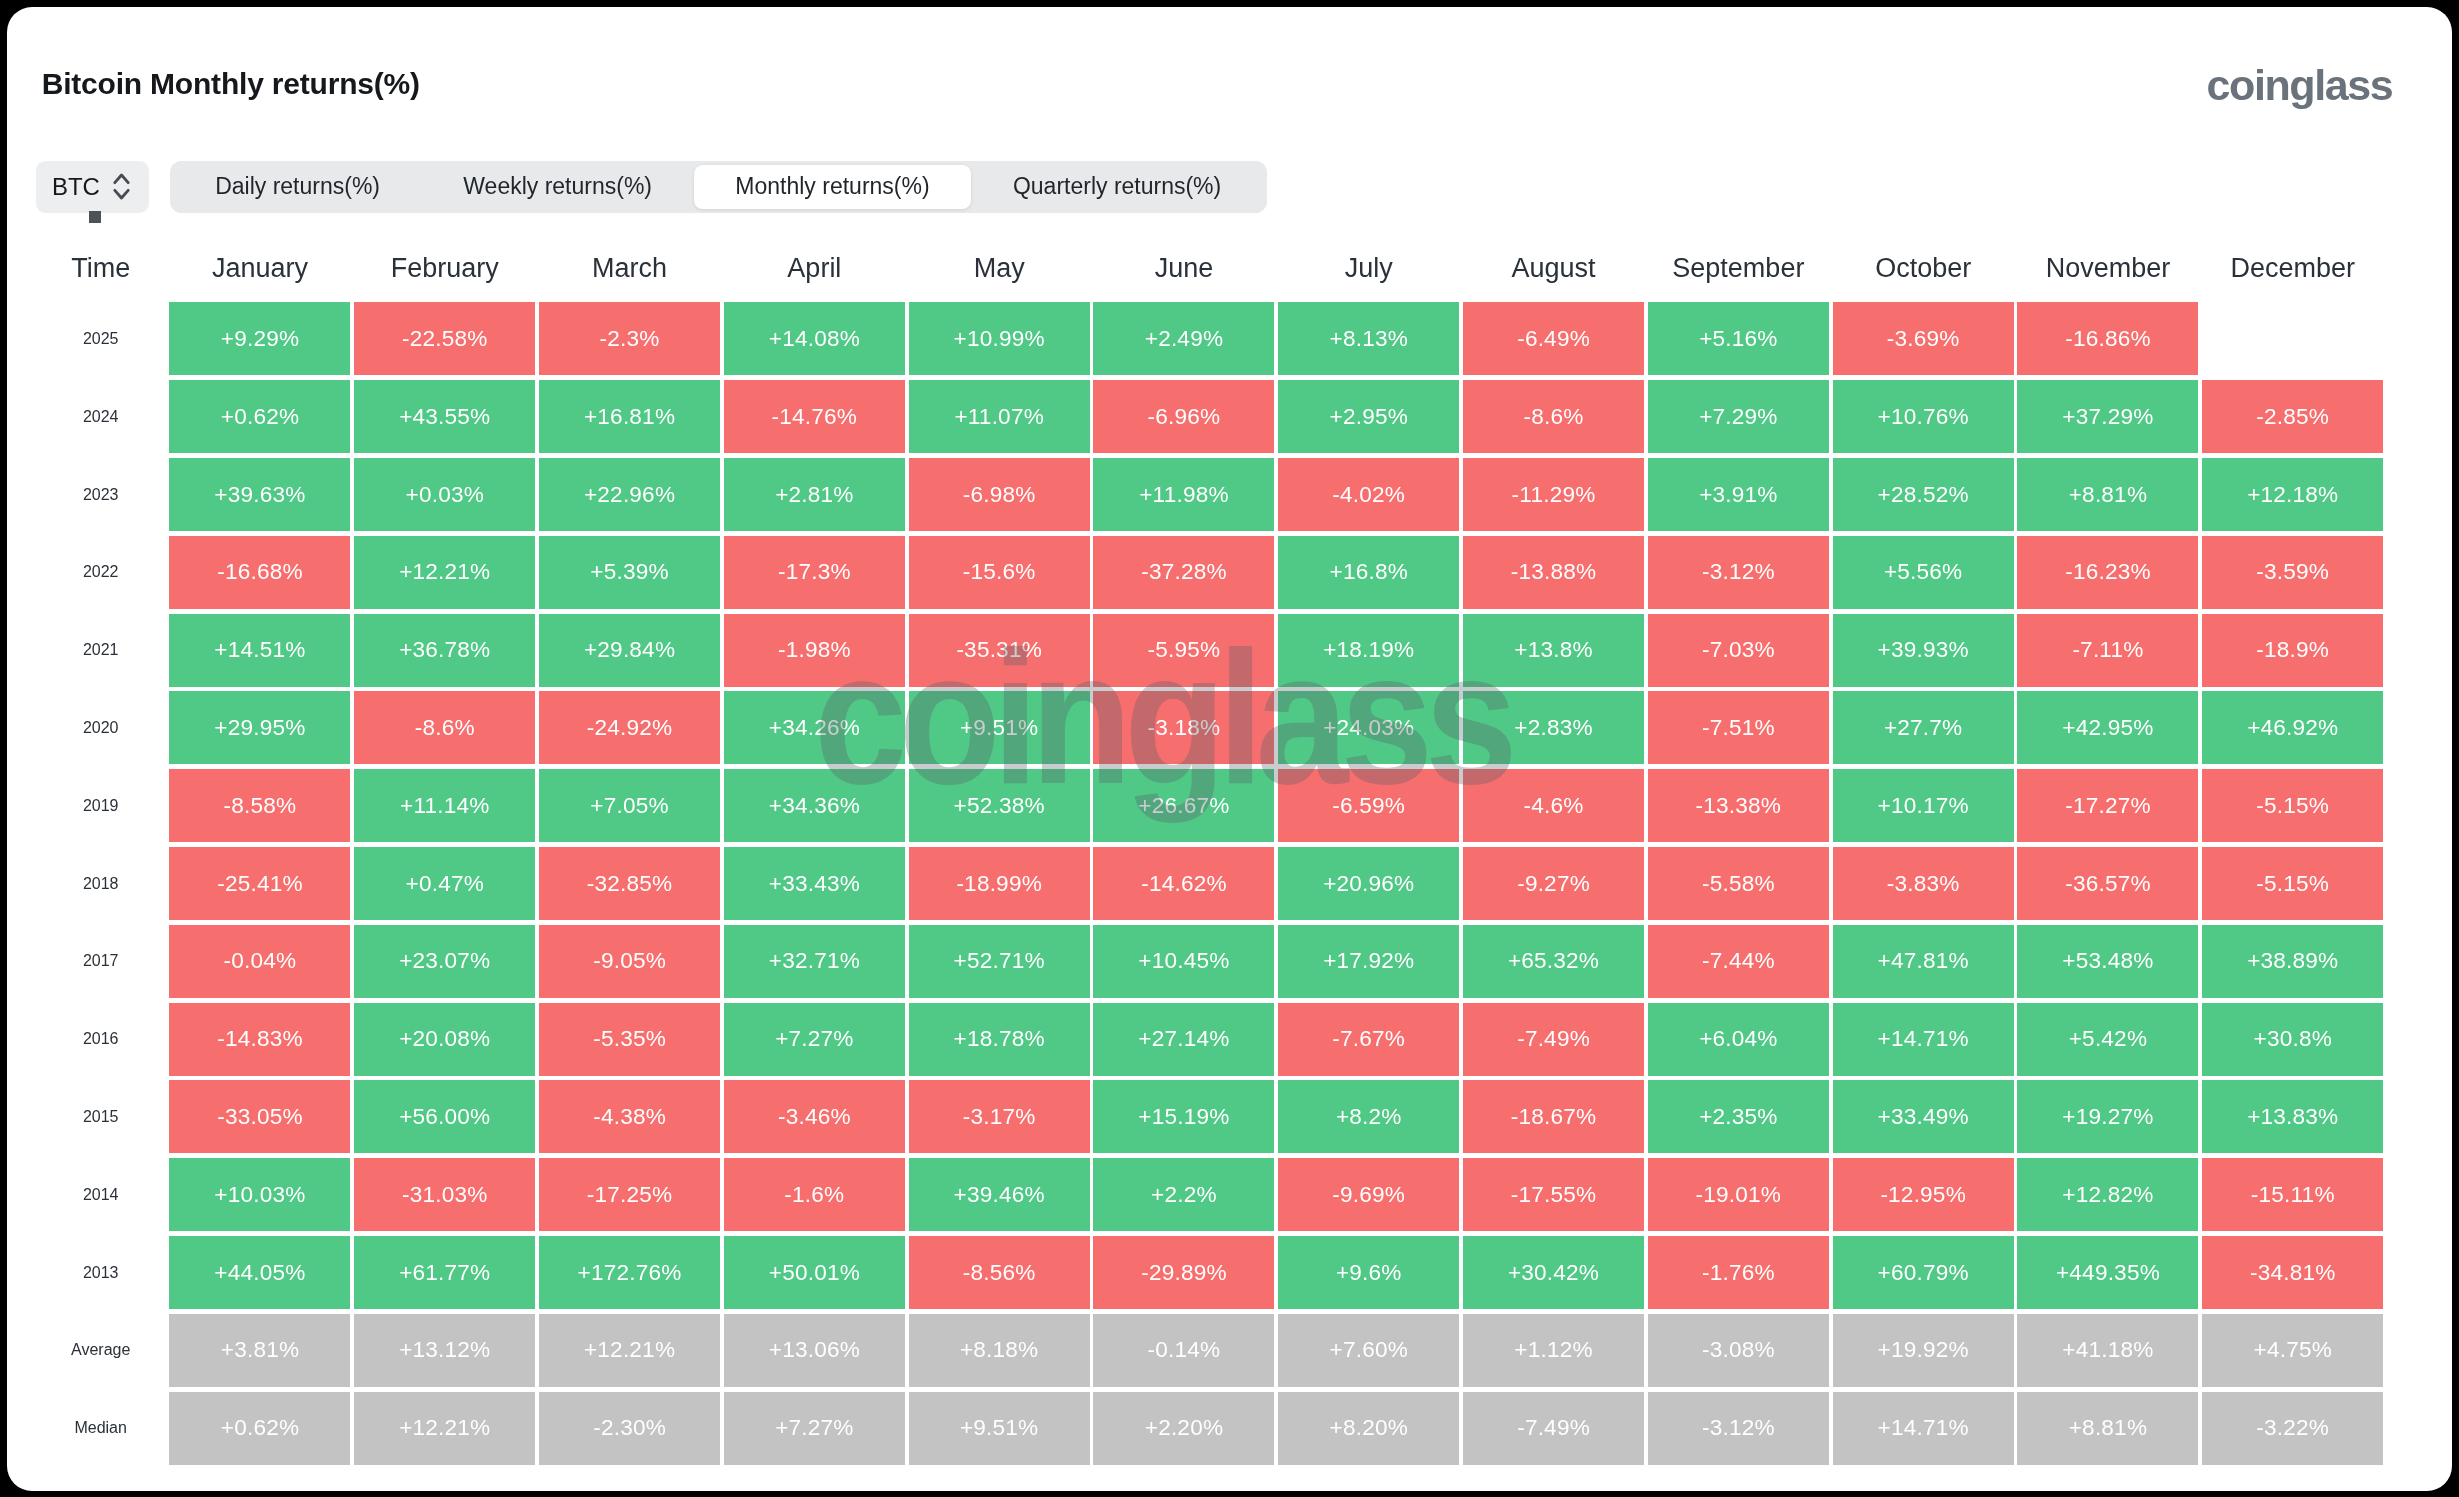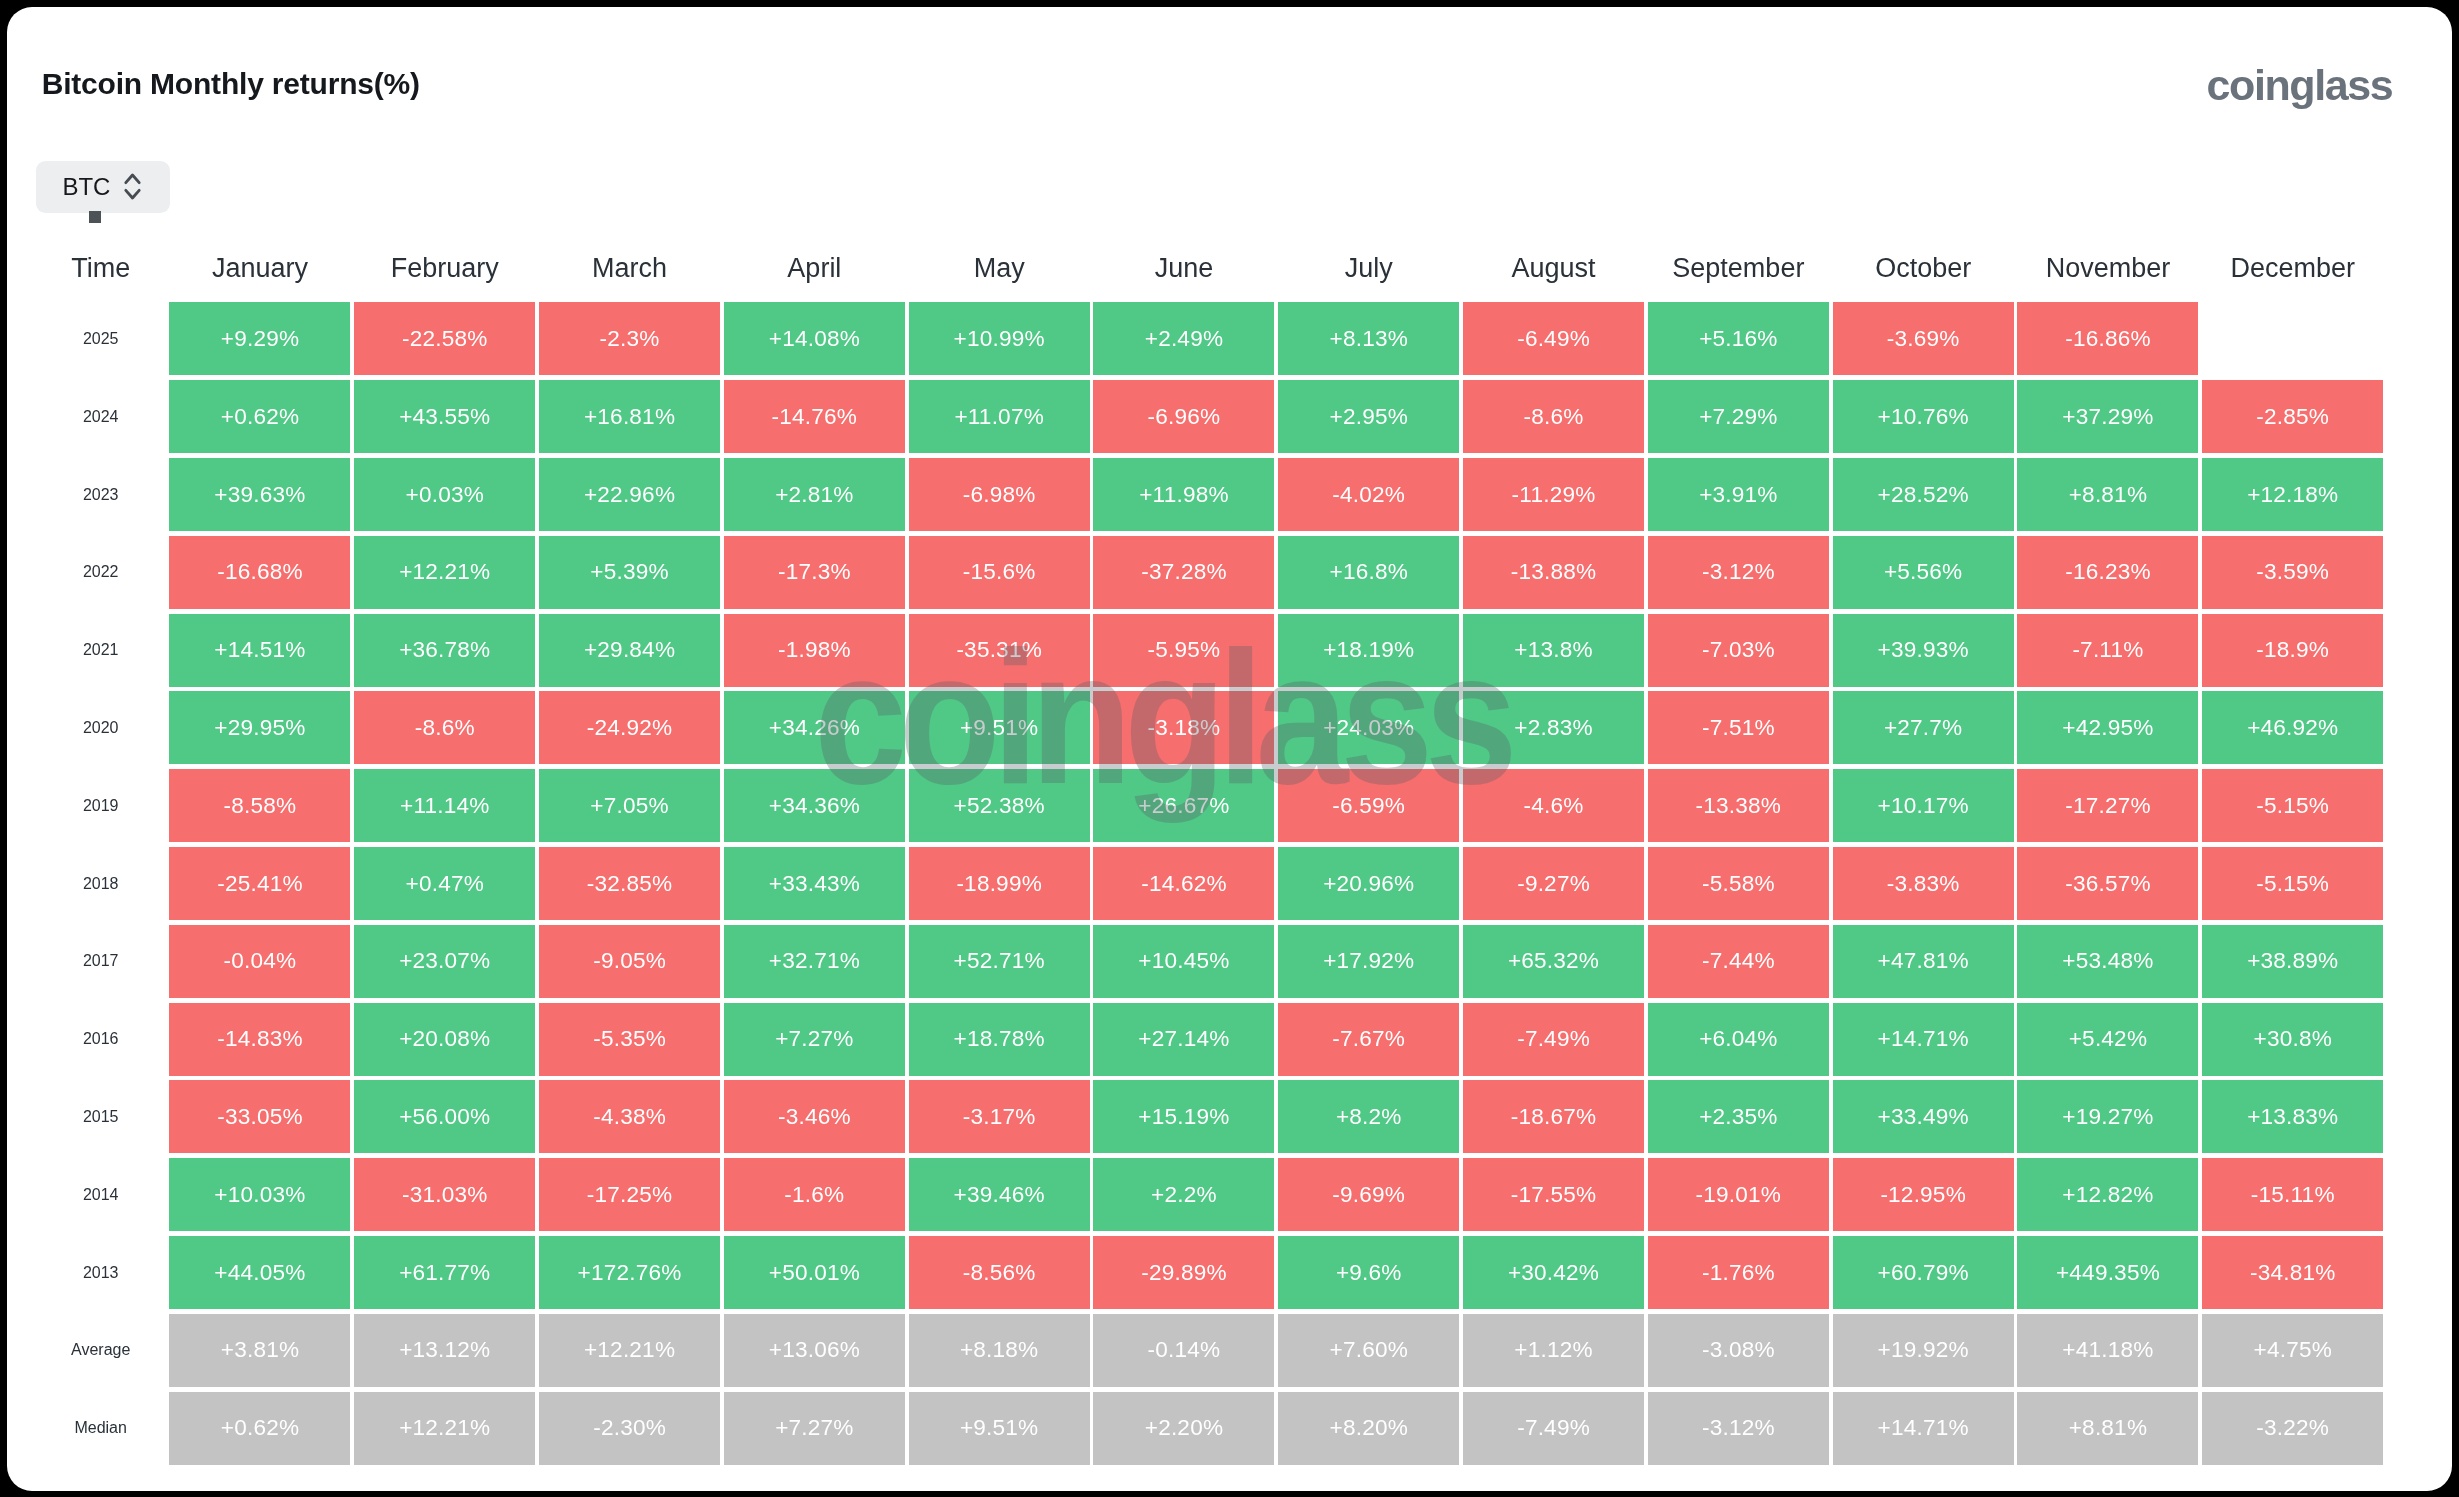--- a/index.html
+++ b/index.html
@@ -16,21 +16,21 @@
     position:absolute;left:35px;top:60px;margin:0;
     font-size:30px;font-weight:bold;color:#15181c;letter-spacing:-0.2px;
   }
   .logo{
     position:absolute;right:60px;top:54px;
     font-size:43px;font-weight:bold;color:var(--logo-color,#6A737B);
     letter-spacing:-1.4px;
   }
   .controls{position:absolute;left:29px;top:154px;height:52px;display:flex;align-items:center;}
   .symbol-btn{
-    width:134px;height:52px;background:#ECEEF0;border:none;border-radius:9.6px;
+    width:113px;height:52px;background:#ECEEF0;border:none;border-radius:9.6px;
     display:flex;align-items:center;justify-content:center;gap:11.5px;
     font-size:24px;color:#15181c;font-family:inherit;cursor:pointer;
   }
   .updown-icon{display:flex;align-items:center;}
   .cursor-artifact{position:absolute;left:53px;top:50px;width:12.5px;height:12.5px;background:#4d5257;}
   .tabs{
     margin-left:21px;width:1097px;height:52px;background:var(--tabbar-bg,#E8E9EA);
     border-radius:11.5px;display:flex;align-items:center;padding:0 3.8px;box-sizing:border-box;
   }
   .tab{
@@ -75,20 +75,26 @@
     <button class="symbol-btn">
       <span>BTC</span>
       <span class="updown-icon">
         <svg width="21" height="31" viewBox="0 0 22 32">
           <path d="M4 12 L11 4 L18 12" fill="none" stroke="#464c52" stroke-width="3" stroke-linecap="round" stroke-linejoin="round"></path>
           <path d="M4 20 L11 28 L18 20" fill="none" stroke="#464c52" stroke-width="3" stroke-linecap="round" stroke-linejoin="round"></path>
         </svg>
       </span>
     </button>
     <span class="cursor-artifact"></span>
+    <div class="tabs" id="tabs">
+        <button class="tab">Daily returns(%)</button>
+        <button class="tab">Weekly returns(%)</button>
+        <button class="tab selected">Monthly returns(%)</button>
+        <button class="tab">Quarterly returns(%)</button>
+      </div>
   </div>
 
   <div class="table-wrap">
     <div class="hdr" id="thead">
         <div class="hcell">Time</div>
         <div class="hcell">January</div>
         <div class="hcell">February</div>
         <div class="hcell">March</div>
         <div class="hcell">April</div>
         <div class="hcell">May</div>

